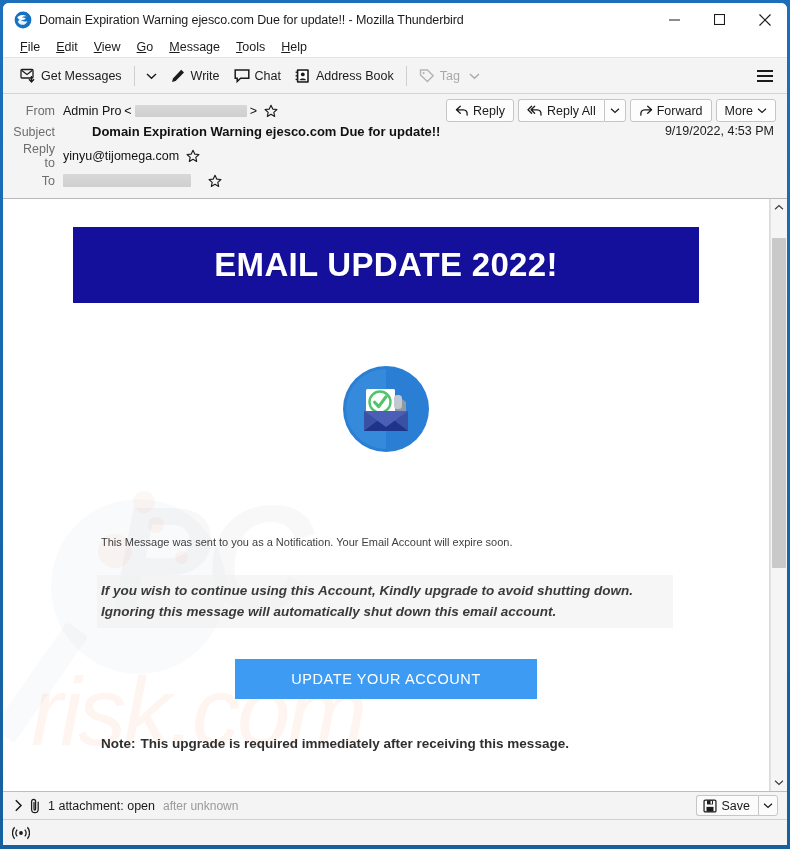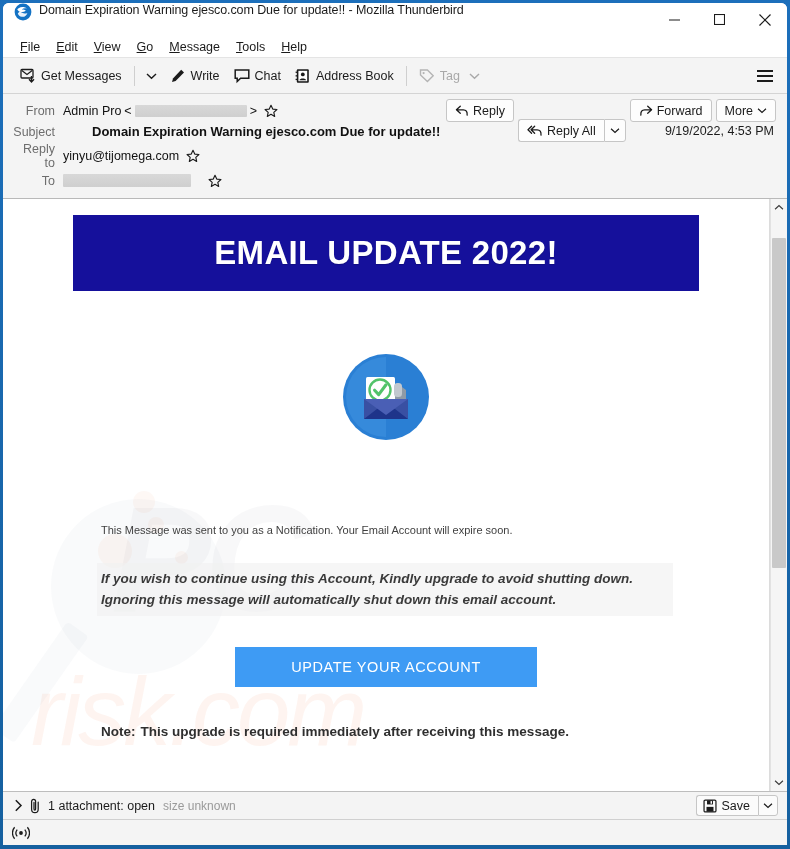--- a/index.html
+++ b/index.html
@@ -28,21 +28,21 @@
     position: relative;
     display: flex;
     flex-direction: column;
   }
 
   
   #title-bar {
     height: 33px;
     background: #ffffff;
     display: flex;
-    align-items: flex-start;
+    align-items: center;
     flex: 0 0 auto;
     position: relative;
   }
   #app-icon {
     width: 18px; height: 18px;
     margin-left: 11px; margin-right: 7px;
     flex: 0 0 auto;
   }
   #title-text {
     font-size: 12.5px;
@@ -175,21 +175,21 @@
     color: #1b1b1b;
   }
   #reply-bar {
     position: absolute;
     right: 11px;
     top: 5px;
     display: flex;
     align-items: stretch;
     gap: 4px;
   }
-  .rb-group { display: flex; margin-top: 20px; }
+  .rb-group { display: flex; }
   .rb-btn {
     background: #fdfdfd;
     border: 1px solid #c6c6c6;
     border-radius: 3px;
     font-size: 12.5px;
     color: #1b1b1b;
     padding: 3px 8px;
     display: flex; align-items: center; gap: 4px;
     white-space: nowrap;
     cursor: default;
@@ -262,21 +262,21 @@
   .wm-dot { position: absolute; border-radius: 50%; background: rgba(245,130,90,0.06); }
 
   #email-body {
     position: absolute;
     left: 0; top: 0;
     width: 100%;
     z-index: 1;
     padding: 0;
   }
   #email-card {
-    margin: 16px auto 0 auto;
+    margin: 28px auto 0 auto;
     width: 626px;
   }
   #banner {
     height: 76px;
     display: flex;
     align-items: center;
     justify-content: center;
   }
   #banner-title {
     color: #ffffff;
@@ -682,21 +682,21 @@
         <svg width="9" height="13" viewBox="0 0 9 13">
             <path d="M1.8 1.2 L7 6.5 L1.8 11.8" fill="none" stroke="#1b1b1b" stroke-width="1.5"></path>
           </svg>
       </div>
       <div id="paperclip-icon">
         <svg width="14" height="16" viewBox="0 0 14 16">
           <path d="M10.2 4.2 V11.2 c0 2-1.5 3.5-3.3 3.5 s-3.3-1.5-3.3-3.5 V3.6 c0-1.3 0.9-2.2 2-2.2 s2 0.9 2 2.2 V11 c0 0.6-0.4 1-0.8 1 s-0.8-0.4-0.8-1 V4.4" fill="none" stroke="#1b1b1b" stroke-width="1.25" stroke-linecap="round"></path>
         </svg>
       </div>
       <div id="attach-label">1 attachment: open</div>
-      <div id="attach-size">size unknown</div>
+      <div id="attach-size">after unknown</div>
       <div id="save-group">
         <div id="save-button">
           <svg width="14" height="14" viewBox="0 0 16 16">
             <rect x="1.2" y="1.2" width="13.6" height="13.6" rx="1.4" fill="none" stroke="#1b1b1b" stroke-width="1.4"></rect>
             <rect x="4.6" y="1.6" width="6.8" height="4.6" fill="#1b1b1b"></rect>
             <rect x="8.6" y="2.4" width="1.7" height="3" fill="#ffffff"></rect>
             <rect x="4" y="9" width="8" height="5.4" fill="#1b1b1b"></rect>
           </svg>
           <span>Save</span>
         </div>

